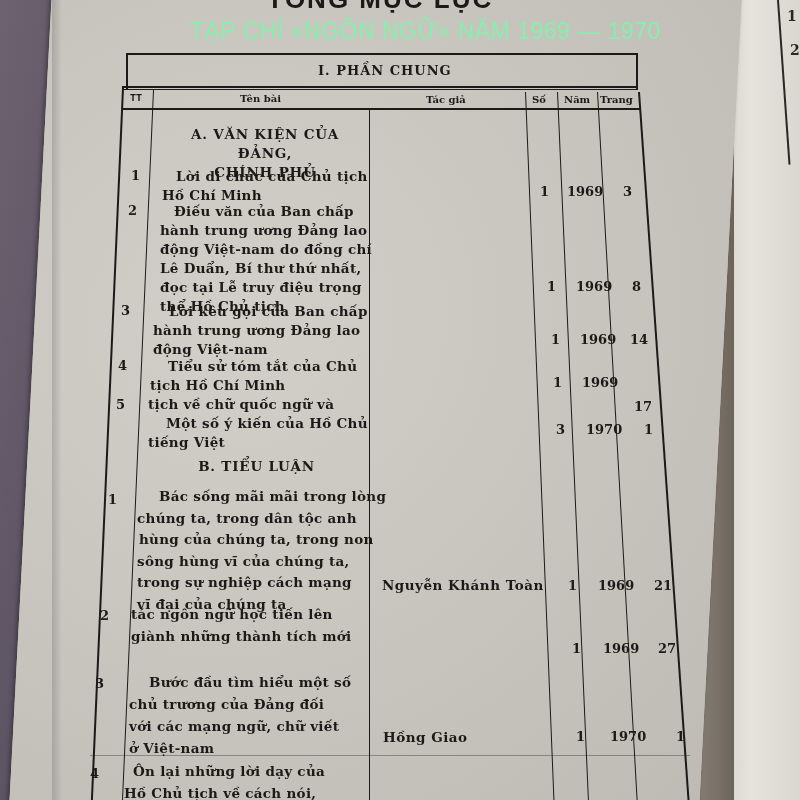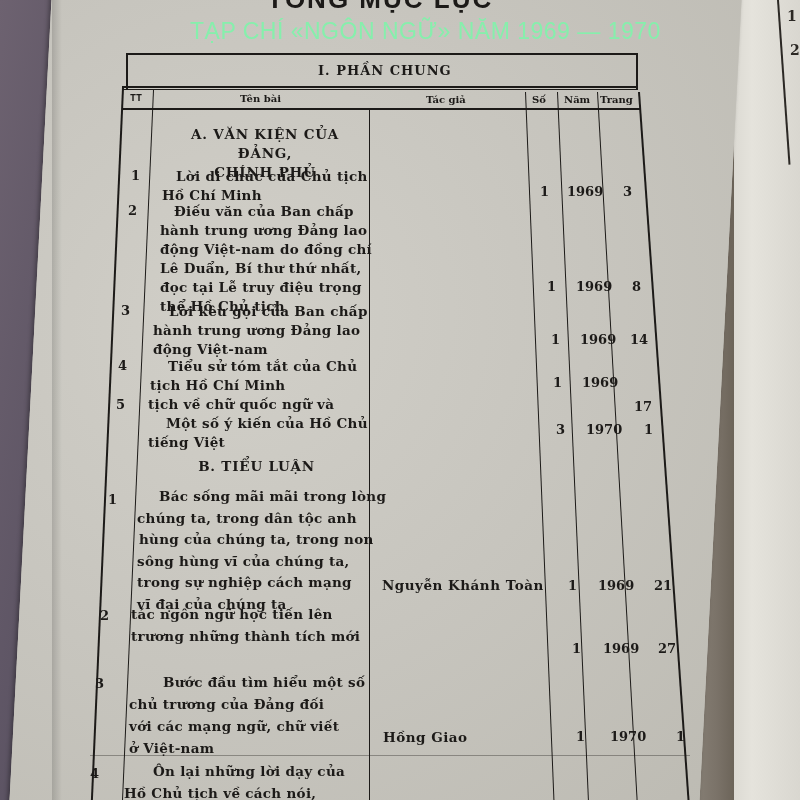--- a/index.html
+++ b/index.html
@@ -137,38 +137,38 @@
     <div>vĩ đại của chúng ta</div>
   </div>
   <span class="author" style="left:382px;top:577px;">Nguyễn Khánh Toàn</span>
   <span class="num-cell" style="left:568px;top:578px;">1</span>
   <span class="num-cell" style="left:598px;top:578px;">1969</span>
   <span class="num-cell" style="left:654px;top:578px;">21</span>
 
   <span class="tt" style="left:100px;top:608px;">2</span>
   <div class="cell" style="left:131px;top:604px;line-height:21.5px;">
     <div>tác ngôn ngữ học tiến lên</div>
-    <div>trương những thành tích mới</div>
+    <div>giành những thành tích mới</div>
   </div>
   <span class="num-cell" style="left:572px;top:641px;">1</span>
   <span class="num-cell" style="left:603px;top:641px;">1969</span>
   <span class="num-cell" style="left:658px;top:641px;">27</span>
 
   <span class="tt" style="left:95px;top:676px;">3</span>
   <div class="cell" style="left:129px;top:671px;line-height:22px;">
-    <div style="padding-left:34px">Bước đầu tìm hiểu một số</div>
+    <div style="padding-left:20px">Bước đầu tìm hiểu một số</div>
     <div>chủ trương của Đảng đối</div>
     <div>với các mạng ngữ, chữ viết</div>
     <div>ở Việt-nam</div>
   </div>
   <span class="author" style="left:383px;top:729px;">Hồng Giao</span>
   <span class="num-cell" style="left:576px;top:729px;">1</span>
   <span class="num-cell" style="left:610px;top:729px;">1970</span>
   <span class="num-cell" style="left:676px;top:729px;">1</span>
 
   <div class="line" style="left:90px;top:755px;width:600px;height:1px;opacity:.35;"></div>
 
   <span class="tt" style="left:90px;top:766px;">4</span>
   <div class="cell" style="left:124px;top:760px;line-height:22px;">
-    <div style="padding-left:29px">Ôn lại những lời dạy của</div>
+    <div style="padding-left:9px">Ôn lại những lời dạy của</div>
     <div>Hồ Chủ tịch về cách nói,</div>
   </div>
 </div>
 
 </body></html>

